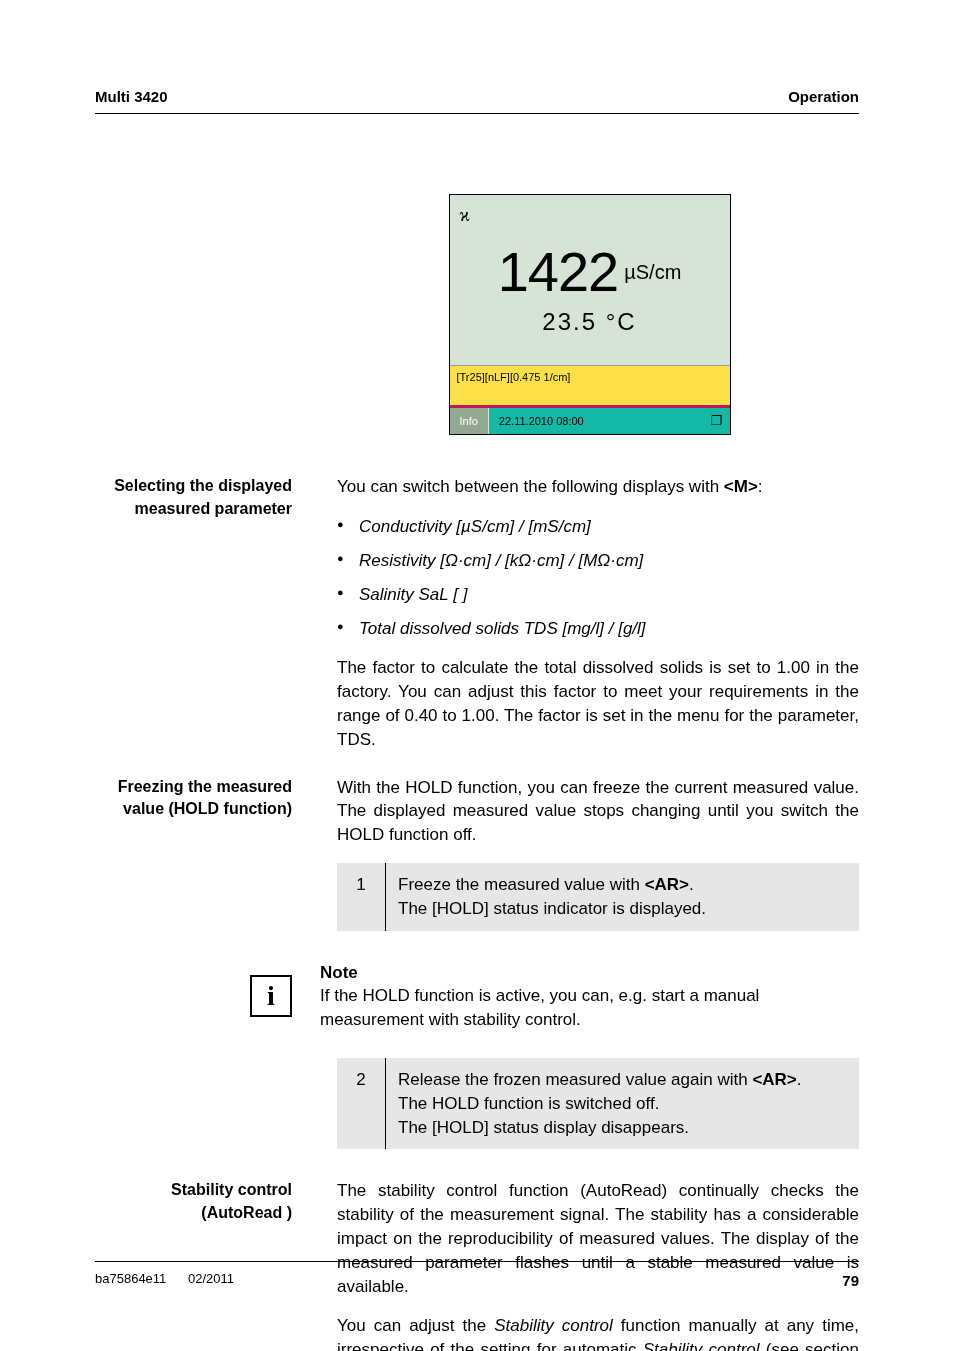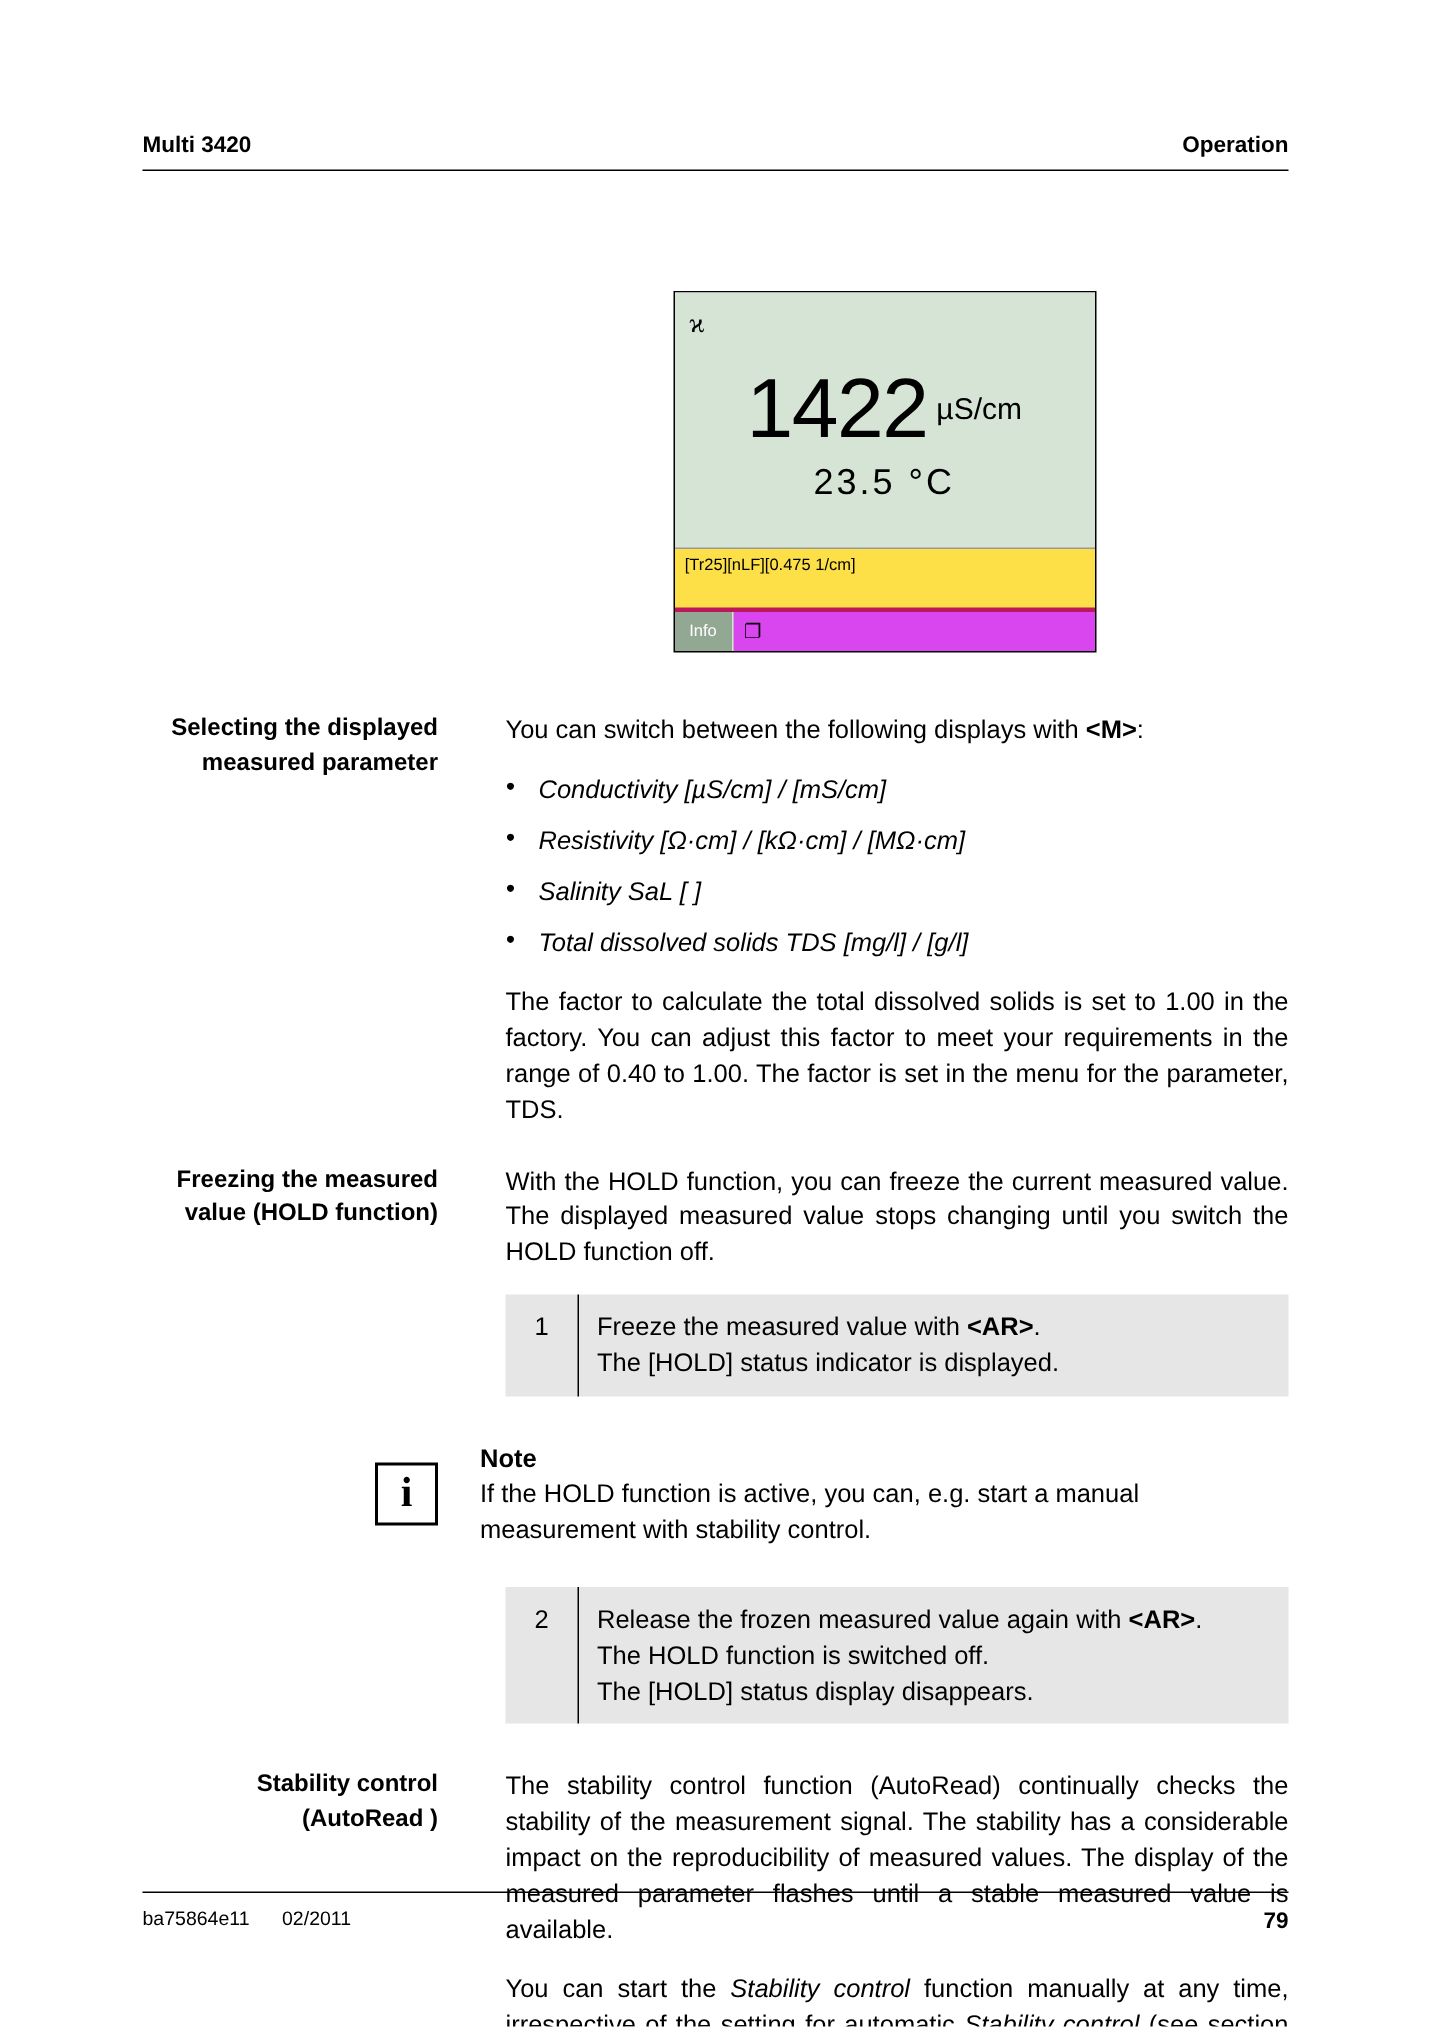--- a/index.html
+++ b/index.html
@@ -84,21 +84,21 @@
   .lcd-mid {
     background: #fde047;
     font-size: 11px;
     padding: 4px 7px 20px 7px;
     border-bottom: 3px solid #be185d;
   }
   .lcd-bottom {
     display: flex;
     align-items: stretch;
     height: 26px;
-    background: #d946ef;
+    background: #14b8a6;
     font-size: 11px;
   }
   .lcd-bottom .btn {
     background: #92a892;
     color: #fff;
     padding: 0 10px;
     display: flex;
     align-items: center;
     border-right: 1px solid #d5e4d5;
   }
@@ -223,20 +223,21 @@
       <div class="lcd-top">
         <div class="lcd-icon">ϰ</div>
         <div class="lcd-value">
           <span class="big">1422</span><span class="unit">µS/cm</span>
         </div>
         <div class="lcd-temp">23.5 °C</div>
       </div>
       <div class="lcd-mid">[Tr25][nLF][0.475 1/cm]</div>
       <div class="lcd-bottom">
         <div class="btn">Info</div>
+        <div class="date">22.11.2010 08:00</div>
         <div class="icon-box">❐</div>
       </div>
     </div>
   </div>
 
   <div class="content-row">
     <div class="side-label">Selecting the displayed measured parameter</div>
     <div class="main-col">
       <p>
         <span>You can switch between the following displays with </span><b>&lt;M&gt;</b><span>:</span>
@@ -295,21 +296,21 @@
       </tbody>
         </table>
     </div>
   </div>
 
   <div class="content-row">
     <div class="side-label">Stability control (AutoRead )</div>
     <div class="main-col">
       <p>The stability control function (AutoRead) continually checks the stability of the measurement signal. The stability has a considerable impact on the reproducibility of measured values. The display of the measured parameter flashes until a stable measured value is available.</p>
       <p>
-        <span>You can start the </span><span class="em">Stability control</span><span> function manually at any time, irrespective of the setting for automatic </span><span class="em">Stability control</span><span> (see section 4.4.3) in the </span><span class="em">System</span><span> menu.</span>
+        <span>You can adjust the </span><span class="em">Stability control</span><span> function manually at any time, irrespective of the setting for automatic </span><span class="em">Stability control</span><span> (see section 4.4.3) in the </span><span class="em">System</span><span> menu.</span>
       </p>
     </div>
   </div>
 
   <div class="footer">
     <div>
       <span>ba75864e11</span>
       &nbsp;&nbsp;&nbsp;&nbsp;
       <span>02/2011</span>
     </div>

